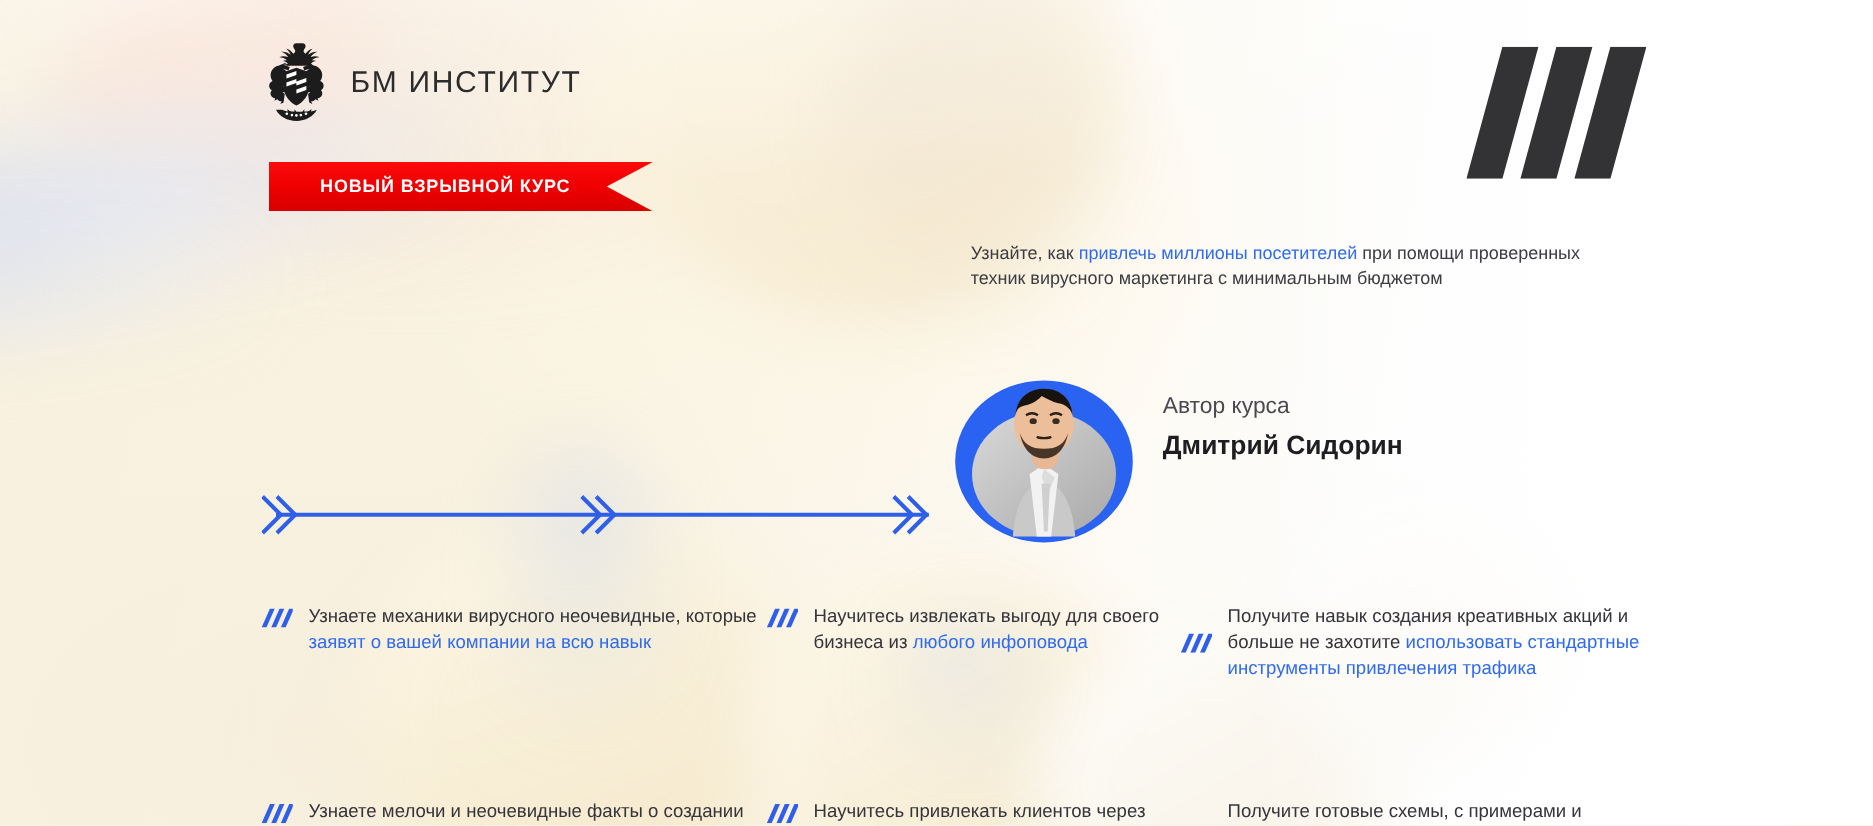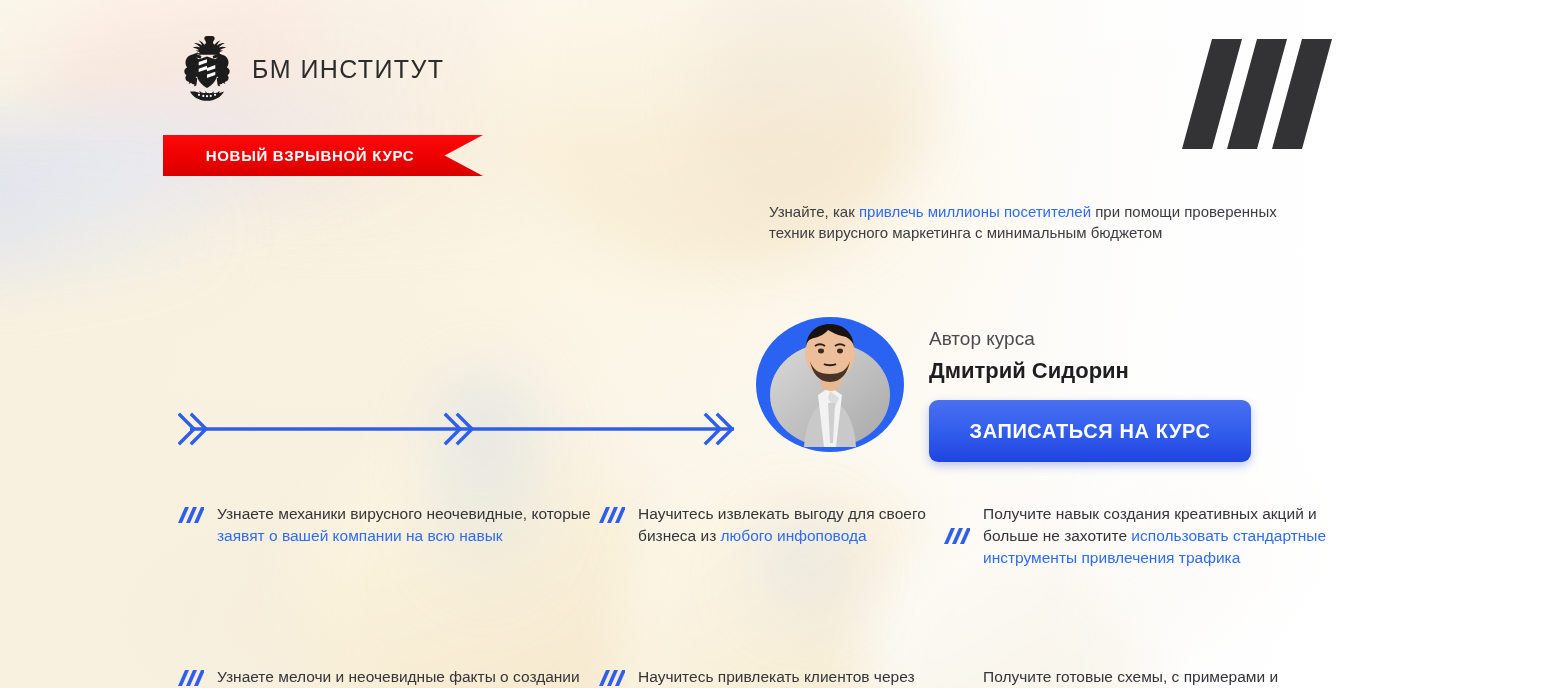--- a/index.html
+++ b/index.html
@@ -45,33 +45,33 @@
     border-radius:50%;filter:blur(16px);}
   .blueglint2{width:90px;height:120px;left:760px;top:520px;
     background:linear-gradient(180deg,rgba(198,210,232,.5),rgba(198,210,232,0));
     border-radius:50%;filter:blur(14px);}
   .whitewash{position:absolute;right:0;top:0;width:520px;height:688px;
     background:linear-gradient(90deg,rgba(255,255,255,0) 0%,rgba(255,255,255,.72) 40%,rgba(255,255,255,.97) 78%,#fff 100%);}
   .topfade{position:absolute;left:0;right:0;top:0;height:150px;
     background:linear-gradient(180deg,rgba(255,255,255,.35),rgba(255,255,255,0));}
 
   
-  .content{position:absolute;inset:0;}
+  .content{position:absolute;inset:0;margin-left:40px;}
 
   
   .logo{position:absolute;left:176px;top:33px;display:flex;align-items:center;gap:14px;}
   .crest{width:62px;height:72px;display:block;}
   .logo-text{font-size:25px;letter-spacing:1.4px;color:#2c2c2c;font-weight:400;
     font-family:"Liberation Sans","DejaVu Sans",sans-serif;white-space:nowrap;}
 
   
   .deco-slashes{position:absolute;left:1182px;top:39px;width:150px;height:110px;}
 
   
-  .ribbon{position:absolute;left:163px;top:135px;height:41px;width:320px;
+  .ribbon{position:absolute;left:184px;top:135px;height:41px;width:320px;
     background:linear-gradient(180deg,#fb0a0a 0%,#ef0000 52%,#d70000 100%);
     -webkit-clip-path:polygon(0 0,100% 0,88% 50%,100% 100%,0 100%);
     clip-path:polygon(0 0,100% 0,88% 50%,100% 100%,0 100%);
     display:flex;align-items:center;justify-content:center;
     filter:drop-shadow(0 0 14px rgba(255,70,70,.55));}
   .ribbon span{color:#fff;font-size:15px;font-weight:700;letter-spacing:.7px;
     padding-right:26px;white-space:nowrap;}
 
   
   .headline{position:absolute;left:172px;top:186px;width:620px;
@@ -212,21 +212,20 @@
           <path d="M68 47c2 1.5 10 1.5 12 0" stroke="#2b1f18" stroke-width="2" fill="none"></path>
         </svg>
       </div>
     </div>
 
     <div class="author-block">
       <p class="author-role">Автор курса</p>
       <p class="author-name">Дмитрий Сидорин</p>
     </div>
 
-    <button class="cta">ЗАПИСАТЬСЯ НА КУРС</button>
 
     <div class="features">
       <div class="frow">
         <div class="fitem col0">
           <span class="fslash">
             <svg width="26" height="16" viewBox="0 0 26 16">
                 <g fill="#2f5fe8">
               <polygon points="7,0 11,0 4,16 0,16"></polygon>
                   <polygon points="15,0 19,0 12,16 8,16"></polygon>
                   <polygon points="23,0 27,0 20,16 16,16"></polygon>

